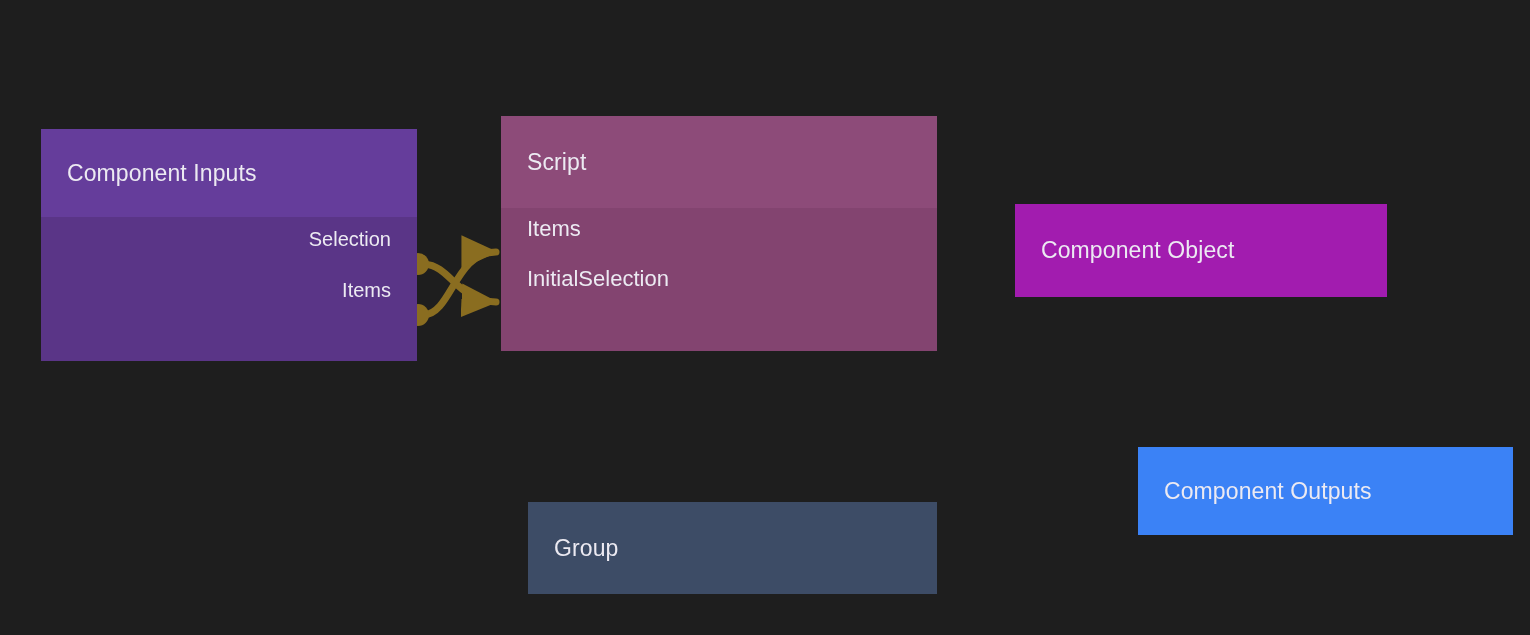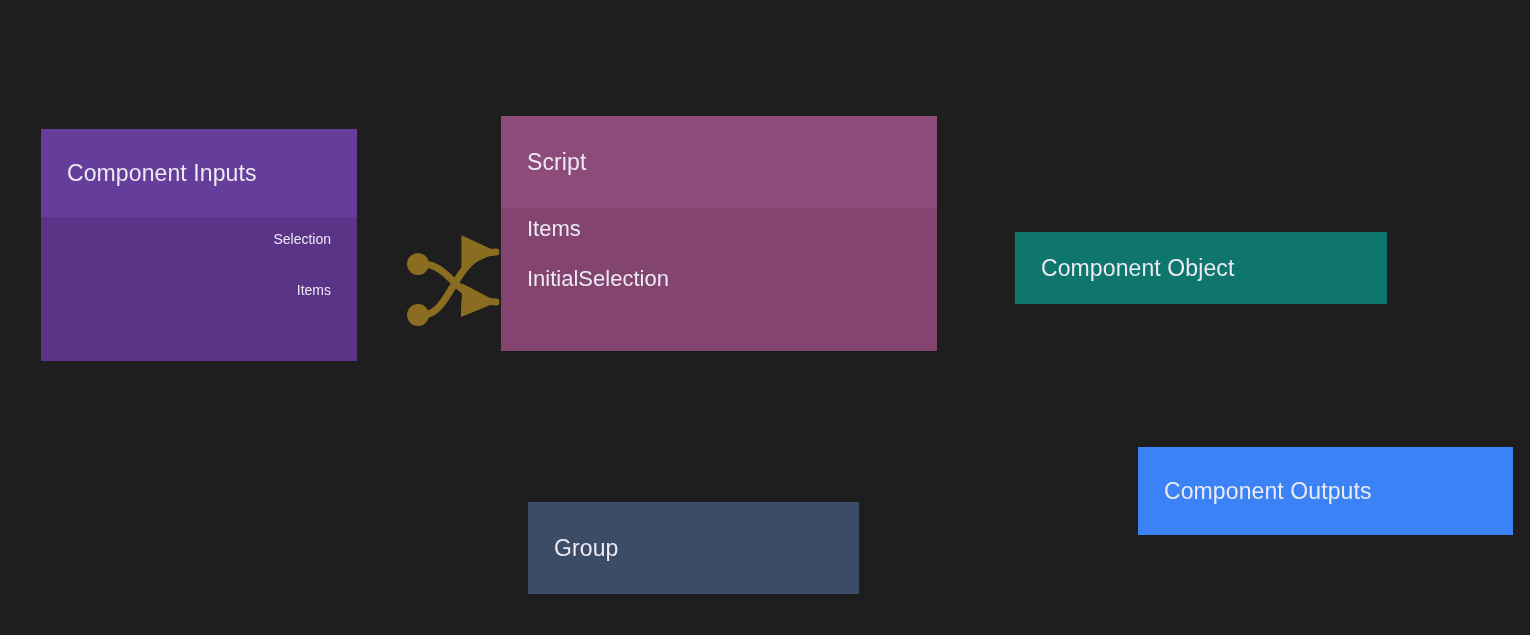--- a/index.html
+++ b/index.html
@@ -38,21 +38,21 @@
   }
   .node-body {
     box-sizing: border-box;
     position: relative;
   }
 
   
   #node-component-inputs {
     left: 41px;
     top: 129px;
-    width: 316px;
+    width: 376px;
     height: 232px;
   }
   #node-component-inputs .node-header {
     height: 88px;
     background: #653d9b;
   }
   #node-component-inputs .node-body {
     height: 144px;
     background: #5a3587;
   }
@@ -60,21 +60,21 @@
   .port-row {
     position: absolute;
     right: 0;
     display: flex;
     align-items: center;
     justify-content: flex-end;
     height: 30px;
     white-space: nowrap;
   }
   .port-row .port-label {
-    font-size: 14px;
+    font-size: 20px;
     line-height: 1;
     color: #eceaf2;
     padding-right: 26px;
   }
   #port-out-selection { top: 7px; }
   #port-out-items     { top: 58px; }
 
   
   #node-script {
     left: 501px;
@@ -108,42 +108,41 @@
   #port-in-initial-selection { top: 56px; align-items: center; }
 
   
   #node-component-object {
     left: 1015px;
     top: 204px;
     width: 372px;
     height: 90px;
   }
   #node-component-object .node-header {
-    height: 72px;
-    background: #0f766e;
-    margin-top: 28px;
+    height: 93px;
+    background: #a21caf;
   }
 
   
   #node-component-outputs {
     left: 1138px;
     top: 447px;
     width: 375px;
     height: 88px;
   }
   #node-component-outputs .node-header {
     height: 88px;
     background: #3b82f6;
   }
 
   
   #node-group {
     left: 528px;
     top: 502px;
-    width: 331px;
+    width: 409px;
     height: 92px;
   }
   #node-group .node-header {
     height: 92px;
     background: #3d4c66;
   }
 
   
   #wire-layer {
     position: absolute;

